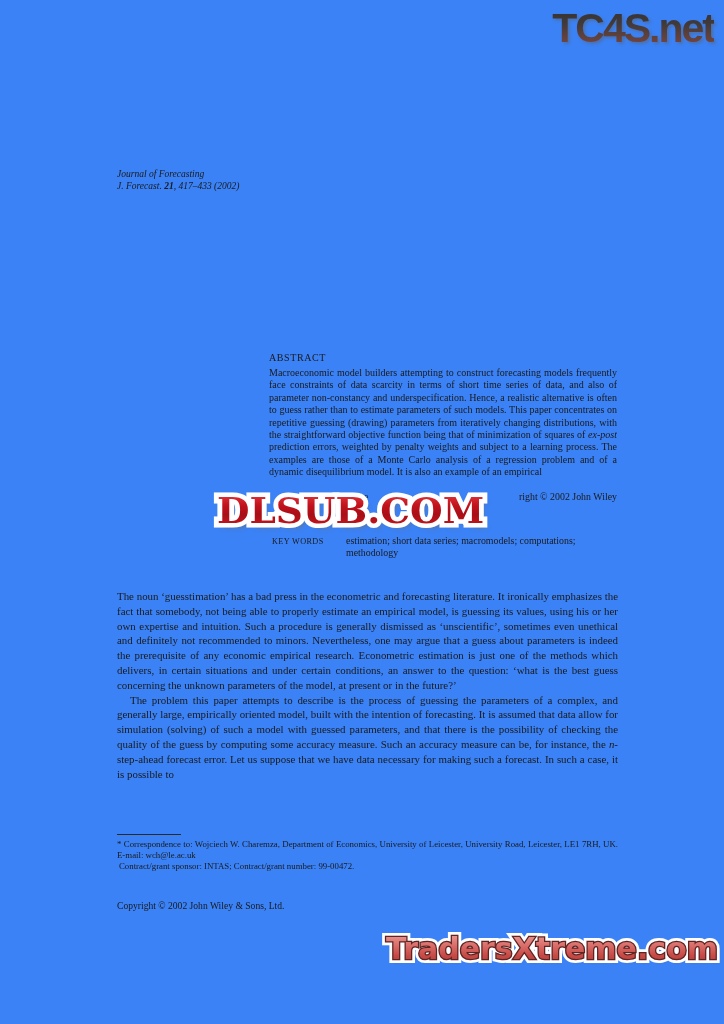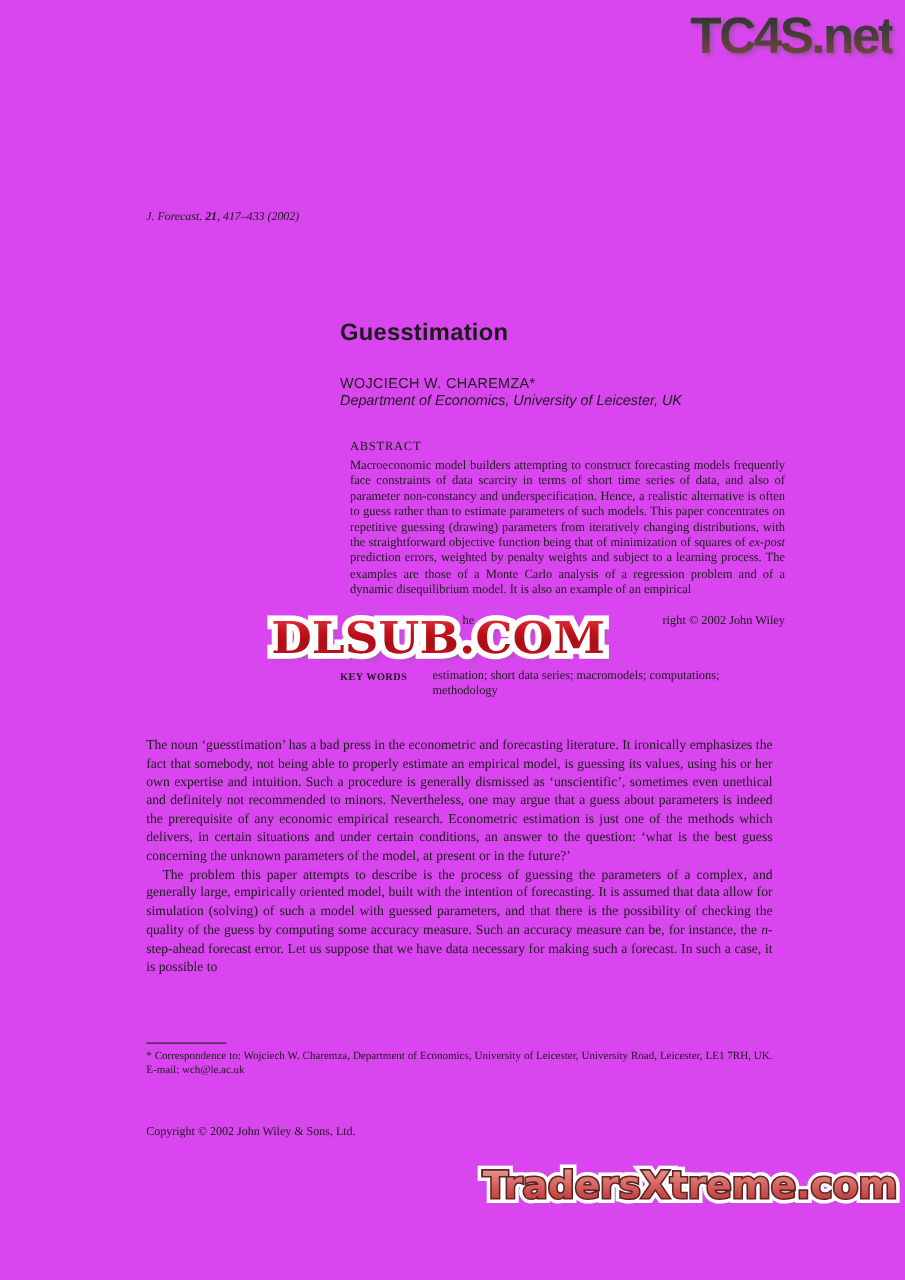--- a/index.html
+++ b/index.html
@@ -1,18 +1,18 @@
 <!DOCTYPE html>
 <html><head>
 <meta charset="utf-8">
 <style>
   html,body { margin:0; padding:0; background:#888; }
   .page {
     position:relative; width:724px; height:1024px; margin:0 auto;
-    background:#d946ef; overflow:hidden;
+    background:#3b82f6; overflow:hidden;
     font-family:"Liberation Serif", serif; color:#1a1a1a;
   }
 
   
   .wm-tc4s {
     position:absolute; top:5px; right:10px;
     font-family:"Liberation Sans", sans-serif; font-weight:bold;
     font-size:41px; letter-spacing:-2px; white-space:nowrap;
     background:linear-gradient(180deg,#353131 0%, #403a3a 40%, #6d443e 78%, #936058 100%);
     -webkit-background-clip:text; background-clip:text;
@@ -62,31 +62,31 @@
   
   .header-block { position:absolute; left:117px; top:169px; font-size:9.5px; line-height:11.8px; }
   .header-block .ital { font-style:italic; }
   .header-block .b { font-weight:bold; }
 
   .title-block { position:absolute; left:272px; top:256px; font-family:"Liberation Sans", sans-serif; }
   .article-title { margin:0; font-size:19px; font-weight:bold; letter-spacing:0.2px; }
   .article-author { margin:23px 0 0 0; font-size:11.5px; letter-spacing:0.3px; }
   .article-affiliation { margin:2px 0 0 0; font-size:11.5px; font-style:italic; }
 
-  .abstract-block { position:absolute; left:280px; top:352px; width:348px; }
+  .abstract-block { position:absolute; left:269px; top:352px; width:348px; }
   .abstract-heading { margin:0 0 4px 0; font-size:10px; font-weight:normal; letter-spacing:0.6px; }
   .abstract-body { margin:0; font-size:10px; line-height:12.4px; text-align:justify; height:124px; overflow:hidden; }
   .abstract-body .ital, .body-text .ital { font-style:italic; }
   .abstract-fragment { position:relative; height:13px; font-size:9.9px; }
   .abstract-fragment .fleft  { position:absolute; left:10px; top:0; }
   .abstract-fragment .fmid   { position:absolute; left:90px; top:0; }
   .abstract-fragment .fright { position:absolute; right:0; top:0;text-align:right; }
 
   .keywords-block { position:absolute; left:272px; top:535px; width:348px; display:flex; }
-  .keywords-label { width:74px; flex:none; font-size:8.2px; letter-spacing:0.4px; padding-top:2px;font-weight:bold; }
+  .keywords-label { width:74px; flex:none; font-size:8.2px; letter-spacing:0.4px; padding-top:2px; }
   .keywords-text { flex:1; font-size:9.9px; line-height:12.4px; }
 
   .intro-block { position:absolute; left:117px; top:589px; width:501px; }
   .intro-heading { margin:0 0 12px 0; text-align:center; font-size:10.8px; font-weight:normal; letter-spacing:0.8px; }
   .body-text { margin:0; font-size:10.9px; line-height:14.8px; text-align:justify; }
   .body-text.indented { text-indent:13px; }
 
   .footnote-block { position:absolute; left:117px; top:834px; width:501px; }
   .footnote-rule { width:64px; height:0; border-top:1px solid #2a2a2a; margin:0 0 4px 0; }
   .footnote-text { margin:0; font-size:8.8px; line-height:11.2px; text-align:justify; }
@@ -95,30 +95,26 @@
   .copyright-line { position:absolute; left:117px; top:900px; font-size:9.6px; }
 </style>
 </head>
 <body>
 
 <div class="page">
 
   <div class="wm-tc4s">TC4S.net</div>
 
   <div class="header-block">
+    <div class="ital">Journal of Forecasting</div>
     <div>
       <span class="ital">J. Forecast. </span><span class="ital b">21</span><span class="ital">, 417–433 (2002)</span>
     </div>
   </div>
 
-  <div class="title-block">
-    <h1 class="article-title">Guesstimation</h1>
-    <p class="article-author">WOJCIECH W. CHAREMZA*</p>
-    <p class="article-affiliation">Department of Economics, University of Leicester, UK</p>
-  </div>
 
   <div class="abstract-block">
     <h2 class="abstract-heading">ABSTRACT</h2>
     <p class="abstract-body">
       <span>Macroeconomic model builders attempting to construct forecasting models frequently face constraints of data scarcity in terms of short time series of data, and also of parameter non-constancy and underspecification. Hence, a realistic alternative is often to guess rather than to estimate parameters of such models. This paper concentrates on repetitive guessing (drawing) parameters from iteratively changing distributions, with the straightforward objective function being that of minimization of squares of </span><span class="ital">ex-post</span><span> prediction errors, weighted by penalty weights and subject to a learning process. The examples are those of a Monte Carlo analysis of a regression problem and of a dynamic disequilibrium model. It is also an example of an empirical</span>
     </p>
     <div class="abstract-fragment">
       <span class="fleft">c</span>
       <span class="fmid">he</span>
       <span class="fright">right © 2002 John Wiley</span>
@@ -138,20 +134,21 @@
   <div class="intro-block">
     <p class="body-text">The noun ‘guesstimation’ has a bad press in the econometric and forecasting literature. It ironically emphasizes the fact that somebody, not being able to properly estimate an empirical model, is guessing its values, using his or her own expertise and intuition. Such a procedure is generally dismissed as ‘unscientific’, sometimes even unethical and definitely not recommended to minors. Nevertheless, one may argue that a guess about parameters is indeed the prerequisite of any economic empirical research. Econometric estimation is just one of the methods which delivers, in certain situations and under certain conditions, an answer to the question: ‘what is the best guess concerning the unknown parameters of the model, at present or in the future?’</p>
     <p class="body-text indented">
       <span>The problem this paper attempts to describe is the process of guessing the parameters of a complex, and generally large, empirically oriented model, built with the intention of forecasting. It is assumed that data allow for simulation (solving) of such a model with guessed parameters, and that there is the possibility of checking the quality of the guess by computing some accuracy measure. Such an accuracy measure can be, for instance, the </span><span class="ital">n</span><span>-step-ahead forecast error. Let us suppose that we have data necessary for making such a forecast. In such a case, it is possible to</span>
     </p>
   </div>
 
   <div class="footnote-block">
     <div class="footnote-rule"></div>
     <p class="footnote-text">* Correspondence to: Wojciech W. Charemza, Department of Economics, University of Leicester, University Road, Leicester, LE1 7RH, UK. E-mail: wch@le.ac.uk</p>
+    <p class="footnote-text">Contract/grant sponsor: INTAS; Contract/grant number: 99-00472.</p>
   </div>
 
   <div class="copyright-line">Copyright © 2002 John Wiley &amp; Sons, Ltd.</div>
 
   <div class="wm-stack wm-traders">
     <span class="layer outline-white">TradersXtreme.com</span>
     <span class="layer outline-dark">TradersXtreme.com</span>
     <span class="fill">TradersXtreme.com</span>
   </div>
 

